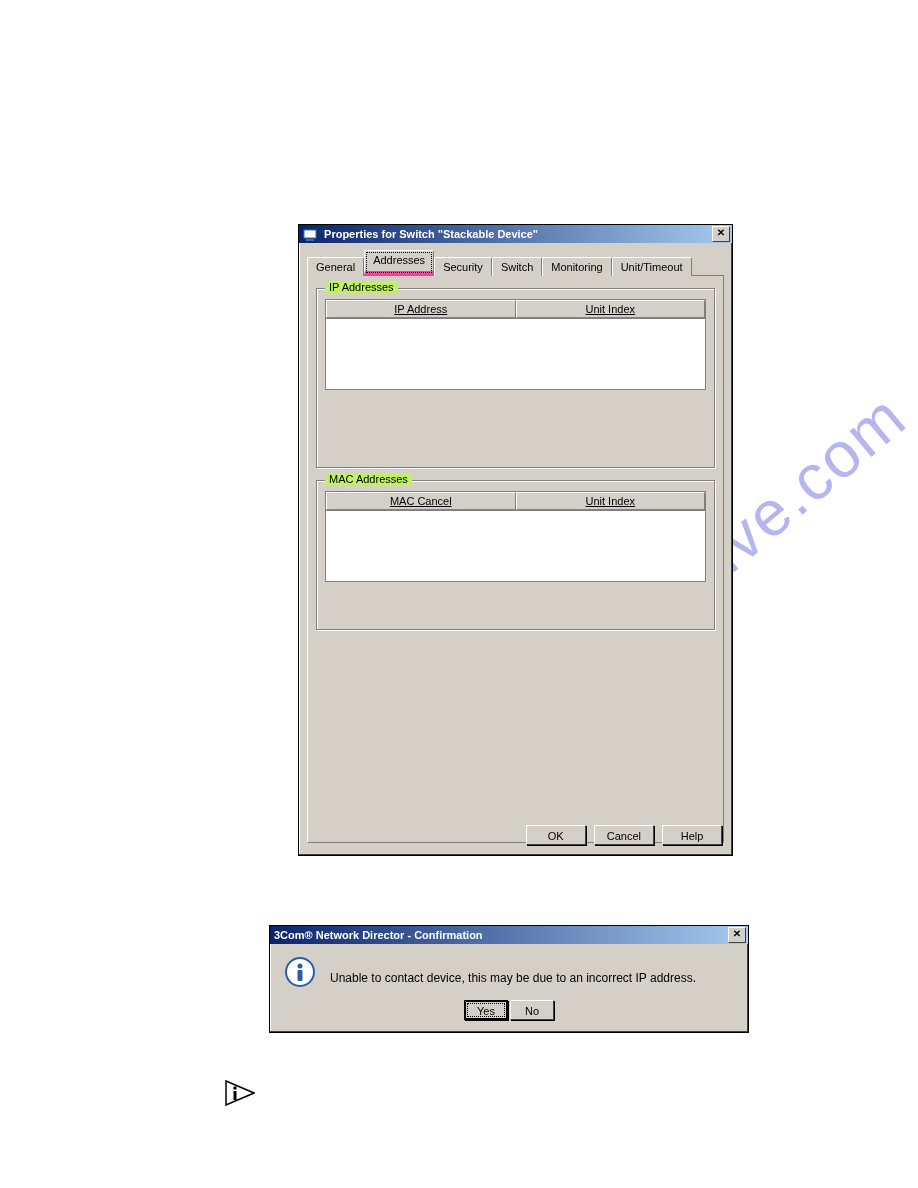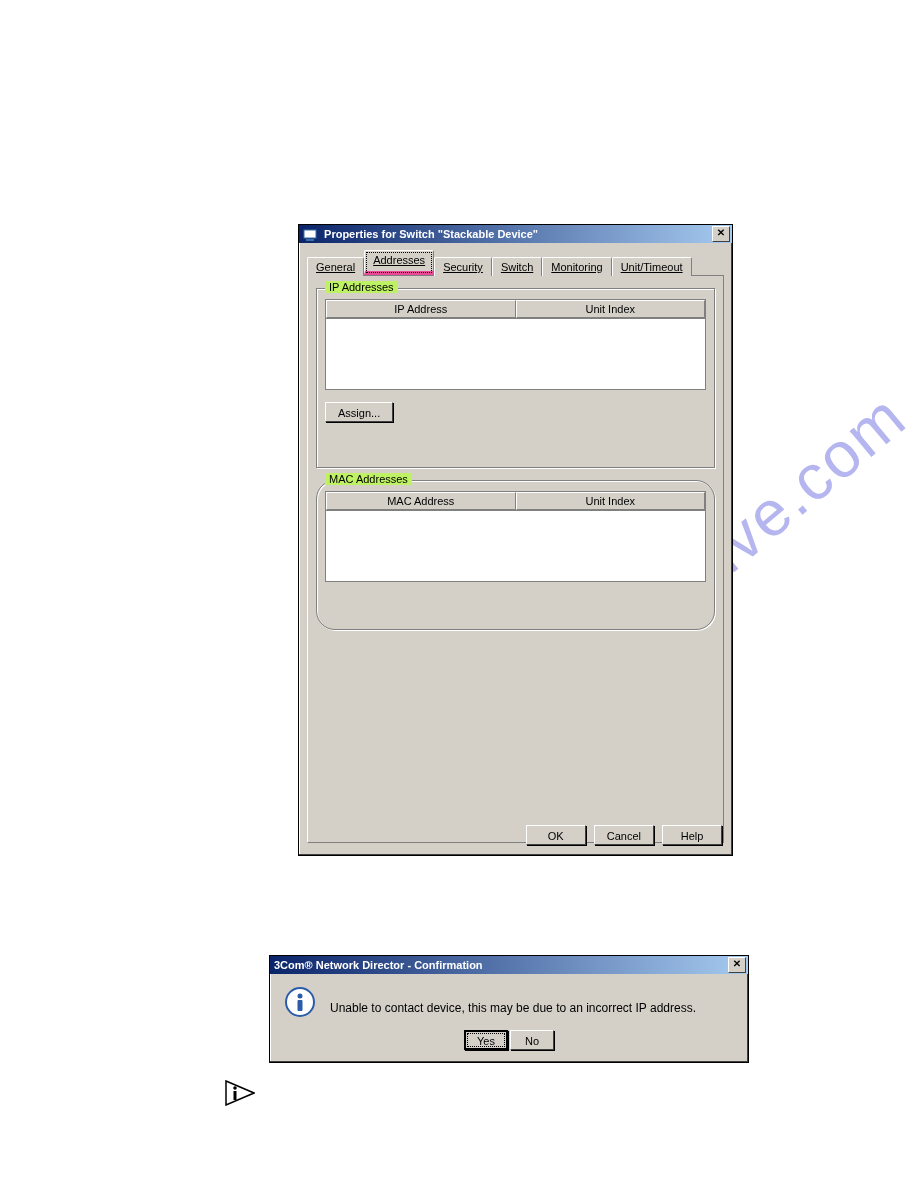--- a/index.html
+++ b/index.html
@@ -70,21 +70,20 @@
     cursor: pointer;
   }
 
   
   .tabstrip {
     margin: 12px 8px 0 8px;
     display: flex;
     align-items: flex-end;
     border-bottom: 1px solid #808080;
     height: 20px;
-    text-decoration: underline;
   }
   .tab {
     background: #d4d0c8;
     border: 1px solid #fff;
     border-right-color: #808080;
     border-bottom: none;
     border-top-left-radius: 2px;
     border-top-right-radius: 2px;
     padding: 2px 8px;
     margin-right: 0px;
@@ -138,20 +137,21 @@
   .th {
     flex: 1;
     background: #d4d0c8;
     border: 1px solid #fff;
     border-right-color: #808080;
     border-bottom-color: #808080;
     text-align: center;
     font-size: 11px;
     padding: 2px 6px;
     cursor: pointer;
+    text-decoration: underline;
   }
   .table-body {
     border: 1px solid #808080;
     border-top: none;
     background: #fff;
     height: 70px;
   }
 
   .btn {
     background: #d4d0c8;
@@ -242,44 +242,41 @@
 
   <div class="tab-panel">
 
     <div class="groupbox" style="height:160px;">
       <span class="legend">IP Addresses</span>
       <div class="table-header-row">
         <div class="th">IP Address</div>
         <div class="th">Unit Index</div>
       </div>
       <div class="table-body"></div>
-      <div style="margin-top:12px;">
-        <button class="btn">Assign...</button>
-      </div>
     </div>
 
-    <div class="groupbox" style="height:130px;border-radius:19px;">
+    <div class="groupbox" style="height:130px;">
       <span class="legend">MAC Addresses</span>
       <div class="table-header-row">
-        <div class="th">MAC Address</div>
+        <div class="th">MAC Cancel</div>
         <div class="th">Unit Index</div>
       </div>
       <div class="table-body"></div>
     </div>
 
   </div>
 
   <div class="dialog-footer">
     <button class="btn">OK</button>
     <button class="btn">Cancel</button>
     <button class="btn">Help</button>
   </div>
 </div>
 
-<div class="win" style="left:269px; top:955px; width:478px;">
+<div class="win" style="left:269px; top:925px; width:478px;">
   <div class="titlebar">
     <span class="title-text">3Com® Network Director - Confirmation</span>
     <span class="close-btn">✕</span>
   </div>
   <div class="confirm-body">
     <span class="info-icon">
       <svg viewBox="0 0 32 32">
         <circle cx="16" cy="16" r="14" fill="#fff" stroke="#2a5caa" stroke-width="2"></circle>
         <circle cx="16" cy="10" r="2.5" fill="#2a5caa"></circle>
         <rect x="13.5" y="14" width="5" height="11" rx="1" fill="#2a5caa"></rect>

